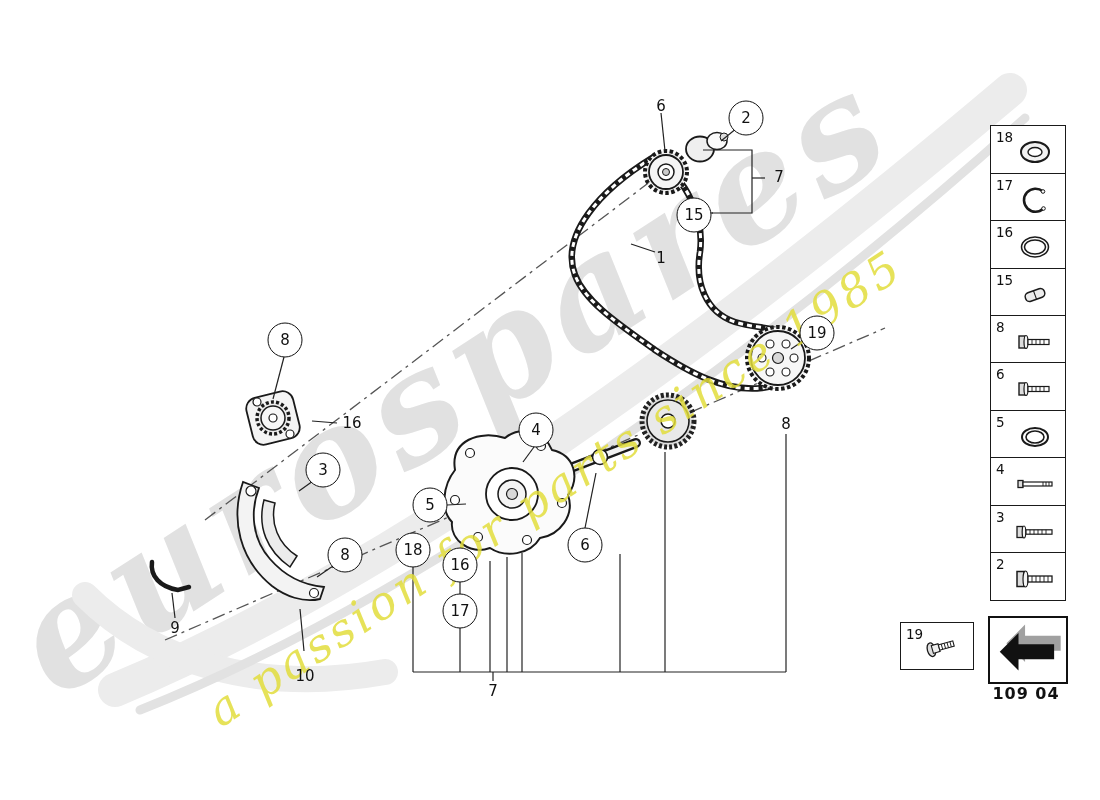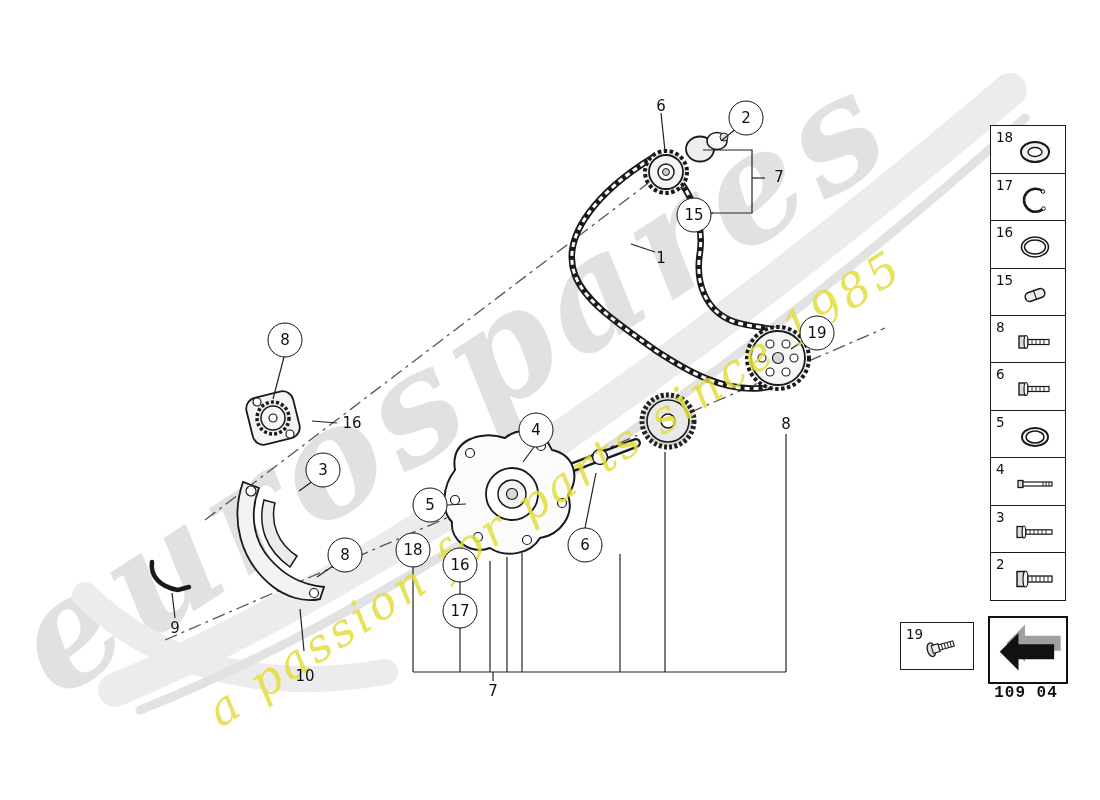--- a/index.html
+++ b/index.html
@@ -15,21 +15,21 @@
   .callout{position:absolute;transform:translate(-50%,-50%);font-size:15px;line-height:1;z-index:4;cursor:pointer;}
   .callout.circled{width:33px;height:33px;border:1.7px solid #111;border-radius:50%;background:#fff;
                    display:flex;align-items:center;justify-content:center;}
   .sidebar{position:absolute;left:990px;top:127px;display:flex;flex-direction:column;z-index:5;}
   .part-box{position:relative;width:74px;height:47px;background:#fff;border:1.6px solid #1a1a1a;margin-top:-1.6px;cursor:pointer;}
   .part-box .num{position:absolute;left:5px;top:3px;font-size:13.5px;}
   .part-box .picon{position:absolute;left:22px;top:11px;width:44px;height:30px;}
   .legend19{position:absolute;left:900px;top:622px;width:72px;height:46px;margin-top:0;z-index:5;}
   .navbox{position:absolute;left:988px;top:616px;width:76px;height:64px;border:2.2px solid #111;background:#fff;z-index:5;cursor:pointer;}
   .pagecode{position:absolute;left:988px;top:684px;width:76px;text-align:center;font-weight:bold;
-            font-size:16px;letter-spacing:1px;z-index:5;font-family:Liberation Mono, monospace;}
+            font-size:16px;letter-spacing:1px;z-index:5;}
 </style>
 </head>
 <body>
 
 <div class="stage">
 
   <div class="wm-brand">eurospares</div>
 
   <svg class="diagram" width="1100" height="800" viewBox="0 0 1100 800">
 

